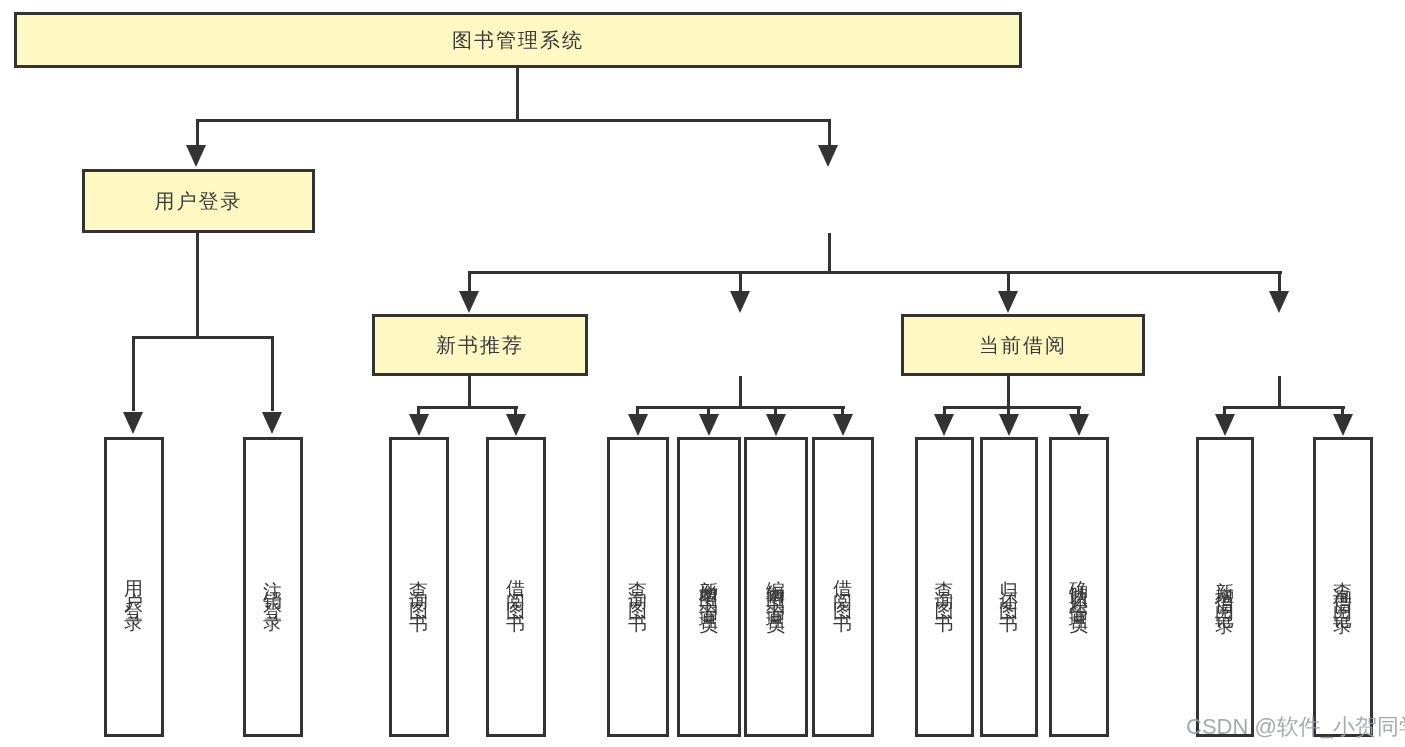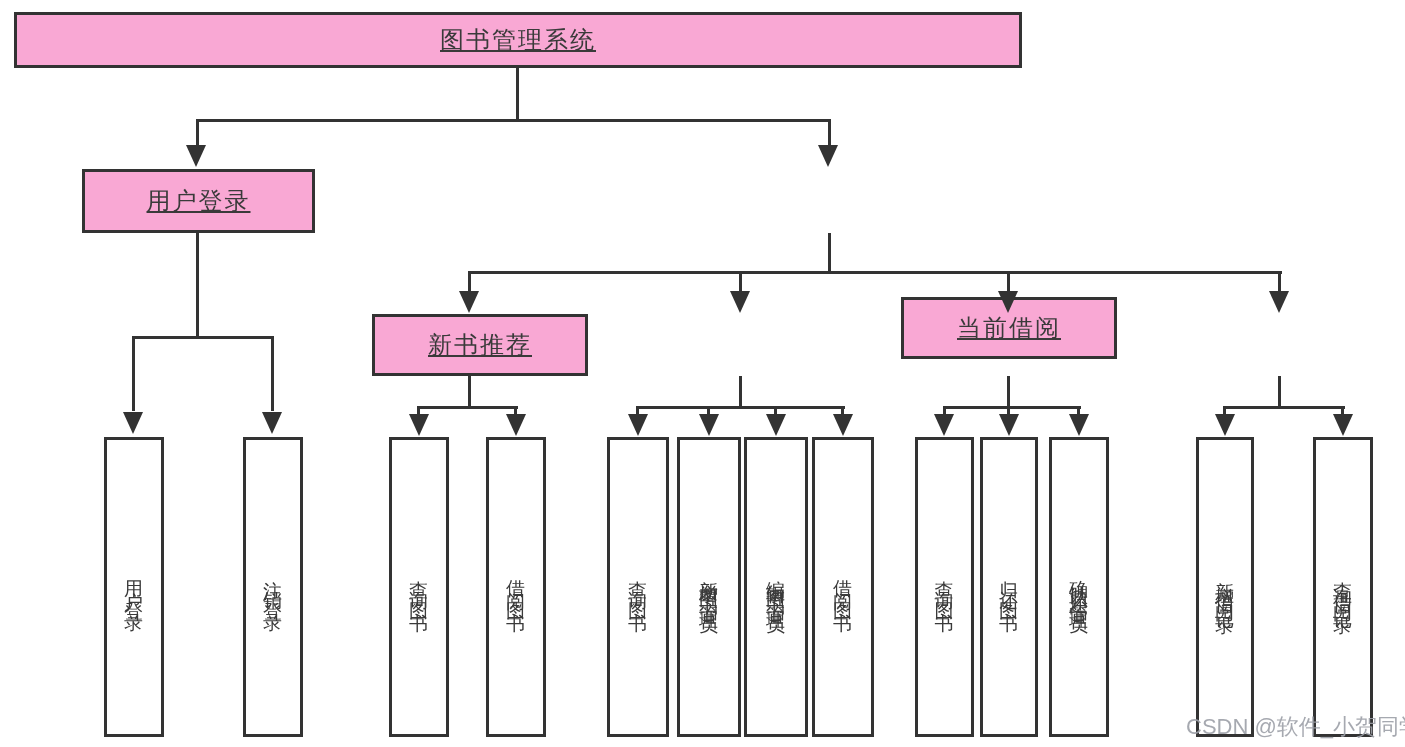--- a/index.html
+++ b/index.html
@@ -8,26 +8,25 @@
     width:1405px;height:747px;
     background:#ffffff;
     font-family:"Liberation Sans","DejaVu Sans",sans-serif;
     overflow:hidden;
   }
   
   .hbox{
     position:absolute;
     box-sizing:border-box;
     border:3px solid #333333;
-    background:#f9a8d4;
+    background:#fef9c3;
     display:flex;align-items:center;justify-content:center;
-    font-size:24px;color:#3a3a3a;
+    font-size:20px;color:#3a3a3a;
     letter-spacing:2px;
     z-index:2;
-    text-decoration:underline;
   }
   
   .vbox{
     position:absolute;
     box-sizing:border-box;
     border:3px solid #333333;
     background:#ffffff;
     display:flex;align-items:center;justify-content:center;
     writing-mode:vertical-rl;
     text-orientation:mixed;
@@ -119,21 +118,21 @@
   <div class="ln" style="left:1223px;top:406px;width:3px;height:11px"></div>
   <div class="arr" style="left:1215px;top:414px"></div>
   <div class="ln" style="left:1341px;top:406px;width:3px;height:11px"></div>
   <div class="arr" style="left:1333px;top:414px"></div>
 
   <div class="hbox" style="left:14px;top:12px;width:1008px;height:56px">图书管理系统</div>
 
   <div class="hbox" style="left:82px;top:169px;width:233px;height:64px">用户登录</div>
 
   <div class="hbox" style="left:372px;top:314px;width:216px;height:62px">新书推荐</div>
-  <div class="hbox" style="left:901px;top:297px;width:216px;height:62px">当前借阅</div>
+  <div class="hbox" style="left:901px;top:314px;width:244px;height:62px">当前借阅</div>
 
   <div class="vbox" style="left:104px;top:437px;width:60px;height:300px">用户登录</div>
   <div class="vbox" style="left:243px;top:437px;width:60px;height:300px">注销登录</div>
 
   <div class="vbox" style="left:389px;top:437px;width:60px;height:300px">查询图书</div>
   <div class="vbox" style="left:486px;top:437px;width:60px;height:300px">借阅图书</div>
 
   <div class="vbox" style="left:607px;top:437px;width:62px;height:300px">查询图书</div>
   <div class="vbox" style="left:677px;top:437px;width:64px;height:300px;letter-spacing:5px">新增图书（管理员）</div>
   <div class="vbox" style="left:744px;top:437px;width:64px;height:300px;letter-spacing:5px">编辑图书（管理员）</div>

